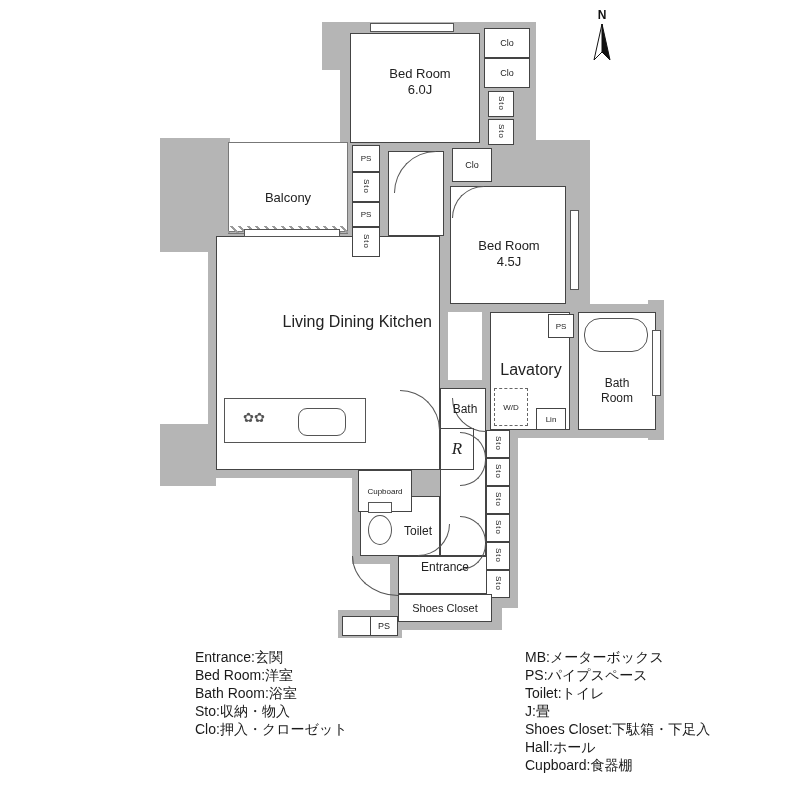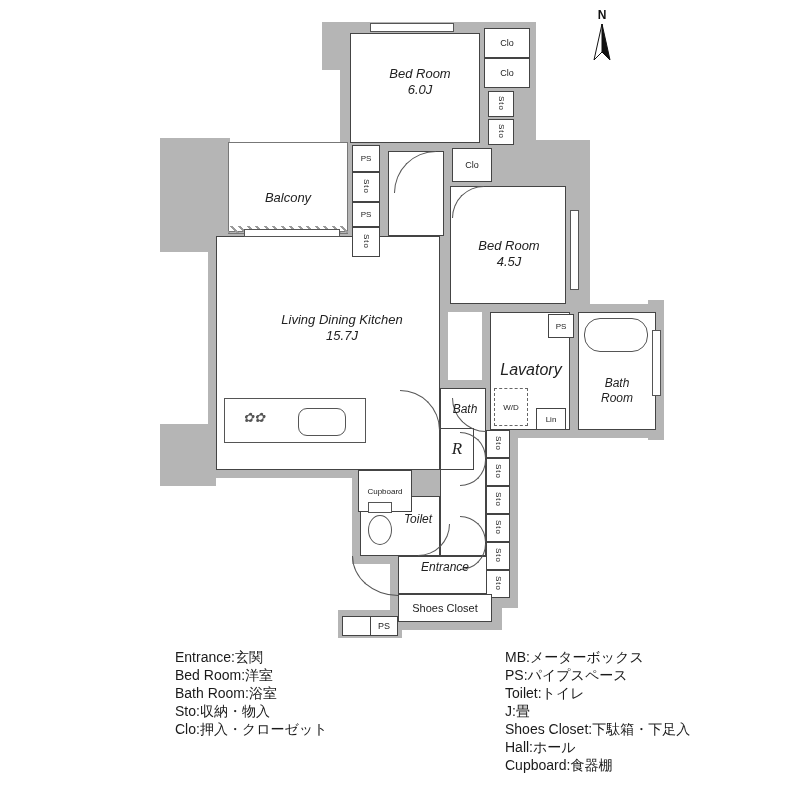--- a/index.html
+++ b/index.html
@@ -2,38 +2,38 @@
 <html><head>
 <meta charset="utf-8">
 <style>
   * { margin:0; padding:0; box-sizing:border-box; }
   html,body { width:800px; height:800px; background:#fff; font-family:"Liberation Sans", sans-serif; }
   .plan { position:relative; width:800px; height:800px; overflow:hidden; }
   .wall { position:absolute; background:#b5b5b5; }
   .room { position:absolute; background:#fff; border:1px solid #444; }
   .box { position:absolute; background:#fff; border:1px solid #444; display:flex; align-items:center; justify-content:center; font-size:9px; color:#222; text-align:center; }
   .vtext { writing-mode:vertical-rl; text-orientation:mixed; font-size:8px; letter-spacing:1px; }
-  .label { position:absolute; color:#222; text-align:center; line-height:1.25;font-style:italic; }
+  .label { position:absolute; color:#222; text-align:center; line-height:1.25; }
   .label span { display:block; }
   .arc { position:absolute; }
   .arc-tl { border-top:1px solid #555; border-left:1px solid #555; border-top-left-radius:100% 100%; }
   .arc-tr { border-top:1px solid #555; border-right:1px solid #555; border-top-right-radius:100% 100%; }
   .arc-bl { border-bottom:1px solid #555; border-left:1px solid #555; border-bottom-left-radius:100% 100%; }
   .arc-br { border-bottom:1px solid #555; border-right:1px solid #555; border-bottom-right-radius:100% 100%; }
   .window { position:absolute; background:#fff; border:1px solid #555; }
   .hatch { position:absolute; background:repeating-linear-gradient(45deg,#9a9a9a 0 2px,transparent 2px 6px); border-bottom:1px solid #777; }
   .balcony { position:absolute; background:#fff; border:1px solid #777; }
   .tub { position:absolute; background:#fff; border:1.5px solid #555; border-radius:16px; }
   .sink { position:absolute; background:#fff; border:1px solid #555; border-radius:9px; }
   .counter { position:absolute; background:#fff; border:1px solid #555; }
   .toilet-tank { position:absolute; background:#fff; border:1px solid #555; }
   .toilet-bowl { position:absolute; background:#fff; border:1px solid #555; border-radius:50%; }
   .dashed { border-style:dashed; }
   .serif-r { font-family:"Liberation Serif", serif; font-style:italic; font-size:17px; }
-  .legend { position:absolute; font-size:14px; color:#1a1a1a; }
+  .legend { position:absolute; font-size:14px; color:#1a1a1a;margin-left:20px; }
   .legend div { height:18px; line-height:18px; white-space:nowrap; }
   .compass { position:absolute; left:580px; top:8px; width:44px; height:64px; text-align:center; color:#111; }
   .compass .n { font-size:12px; font-weight:bold; }
 </style>
 </head>
 <body>
 
 <div class="plan">
 
   <div class="wall" style="left:340px;top:22px;width:196px;height:129px;"></div>
@@ -169,35 +169,34 @@
   <div class="arc arc-br" style="left:460px;top:544px;width:26px;height:26px;"></div>
 
   <div class="label" style="left:360px;top:66px;width:120px;font-size:13px;">
     <span>Bed Room</span>
     <span>6.0J</span>
   </div>
   <div class="label" style="left:454px;top:238px;width:110px;font-size:13px;">
     <span>Bed Room</span>
     <span>4.5J</span>
   </div>
-  <div class="label" style="left:252px;top:312px;width:180px;font-size:13px;">
+  <div class="label" style="left:252px;top:312px;width:180px;font-size:16px;text-align:right;">
     <span>Living Dining Kitchen</span>
-    <span>15.7J</span>
   </div>
   <div class="label" style="left:496px;top:360px;width:70px;font-size:16px;">
     <span>Lavatory</span>
   </div>
   <div class="label" style="left:586px;top:376px;width:62px;font-size:12px;">
     <span>Bath</span>
     <span>Room</span>
   </div>
   <div class="label" style="left:446px;top:402px;width:38px;font-size:12px;">
     <span>Bath</span>
   </div>
-  <div class="label" style="left:396px;top:512px;width:44px;font-size:12px;text-align:center;">
+  <div class="label" style="left:396px;top:524px;width:44px;font-size:12px;text-align:center;">
     <span>Toilet</span>
   </div>
   <div class="label" style="left:402px;top:560px;width:86px;font-size:12px;">
     <span>Entrance</span>
   </div>
 
   <div class="compass">
     <div class="n">N</div>
     <svg width="26" height="44" viewBox="0 0 26 44">
       <polygon points="13,2 21,38 13,30" fill="#111" stroke="#111" stroke-width="1"></polygon>

